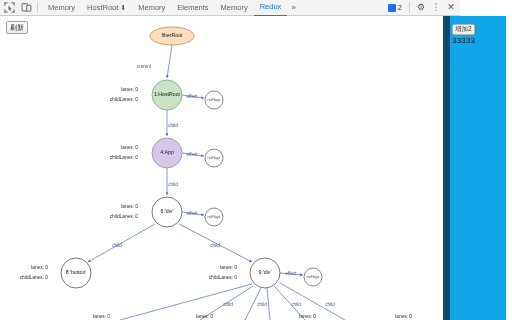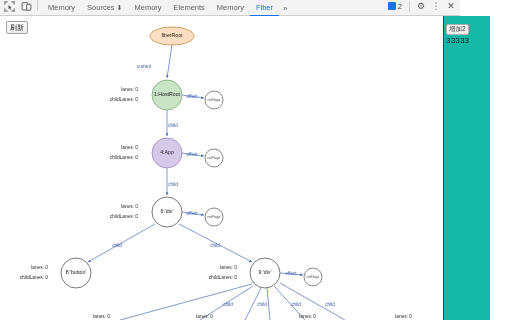--- a/index.html
+++ b/index.html
@@ -18,21 +18,21 @@
 
   
   .devtools-toolbar {
     position: absolute;
     left: 0; top: 0;
     width: 460px;
     height: 16px;
     background: #f3f3f3;
     border-bottom: 1px solid #cdcdcd;
     display: flex;
-    align-items: flex-start;
+    align-items: center;
     box-sizing: border-box;
   }
   .tb-icon-group {
     display: flex;
     align-items: center;
     padding-left: 3px;
     gap: 4px;
   }
   .tb-icon {
     width: 13px; height: 13px;
@@ -136,24 +136,24 @@
     align-items: center;
     justify-content: center;
     padding: 0 3px;
     box-sizing: border-box;
   }
 
   
   .side-panel {
     position: absolute;
     left: 443px; top: 16px;
-    width: 47px;
+    width: 63px;
     height: 304px;
-    background: #14b8a6;
-    border-left: 1px solid #0c4a6e;
+    background: #0ea5e9;
+    border-left: 7px solid #0c4a6e;
     box-sizing: border-box;
     padding: 1px 2px;
   }
   .side-btn {
     display: inline-flex;
     align-items: center;
     justify-content: center;
     min-width: 22px;
     height: 11px;
     border: 1px solid #b0b0b0;
@@ -233,34 +233,34 @@
         </svg>
       </span>
     </div>
     <div class="tb-sep"></div>
 
     <div class="tb-tabs">
       <div class="tb-tab">
         <span>Memory</span>
       </div>
       <div class="tb-tab">
-        <span>Sources</span>
+        <span>HostRoot</span>
         <span class="dl-mark">⬇</span>
       </div>
       <div class="tb-tab">
         <span>Memory</span>
       </div>
       <div class="tb-tab">
         <span>Elements</span>
       </div>
       <div class="tb-tab">
         <span>Memory</span>
       </div>
       <div class="tb-tab selected">
-        <span>Fiber</span>
+        <span>Redux</span>
       </div>
       <div class="tb-more">»</div>
     </div>
 
     <div class="tb-right">
       <div class="issue-badge">
         <span class="issue-square"></span>
         <span>2</span>
       </div>
       <div class="tb-vsep"></div>

